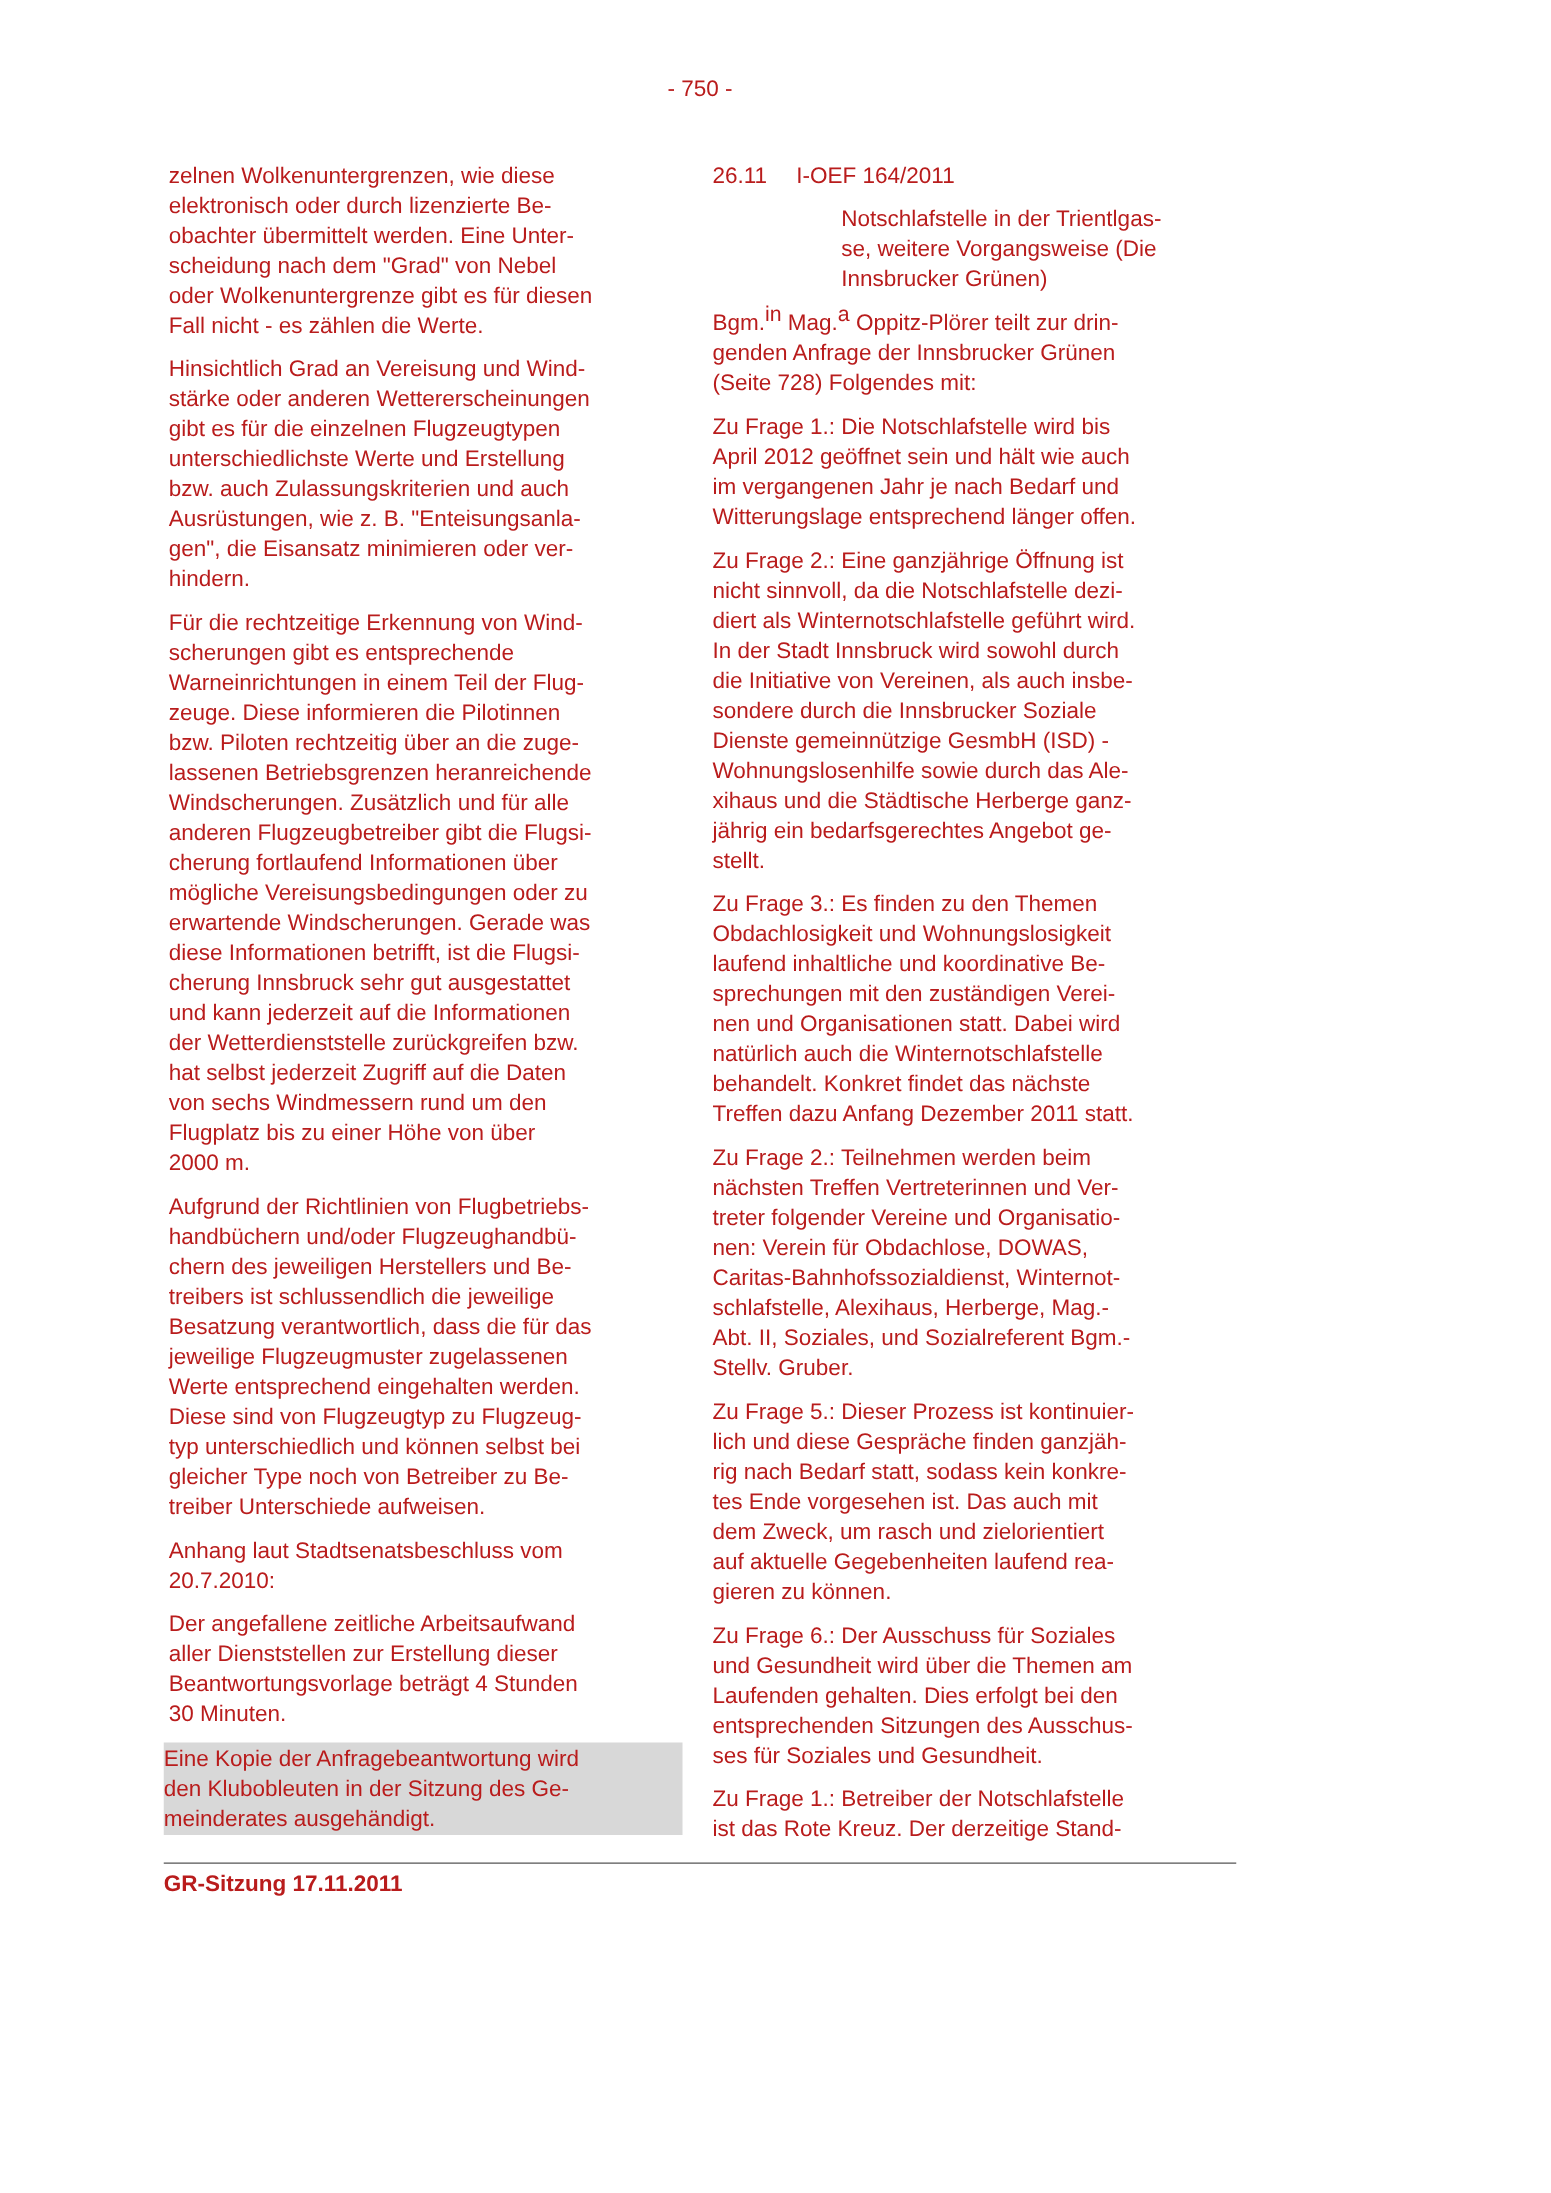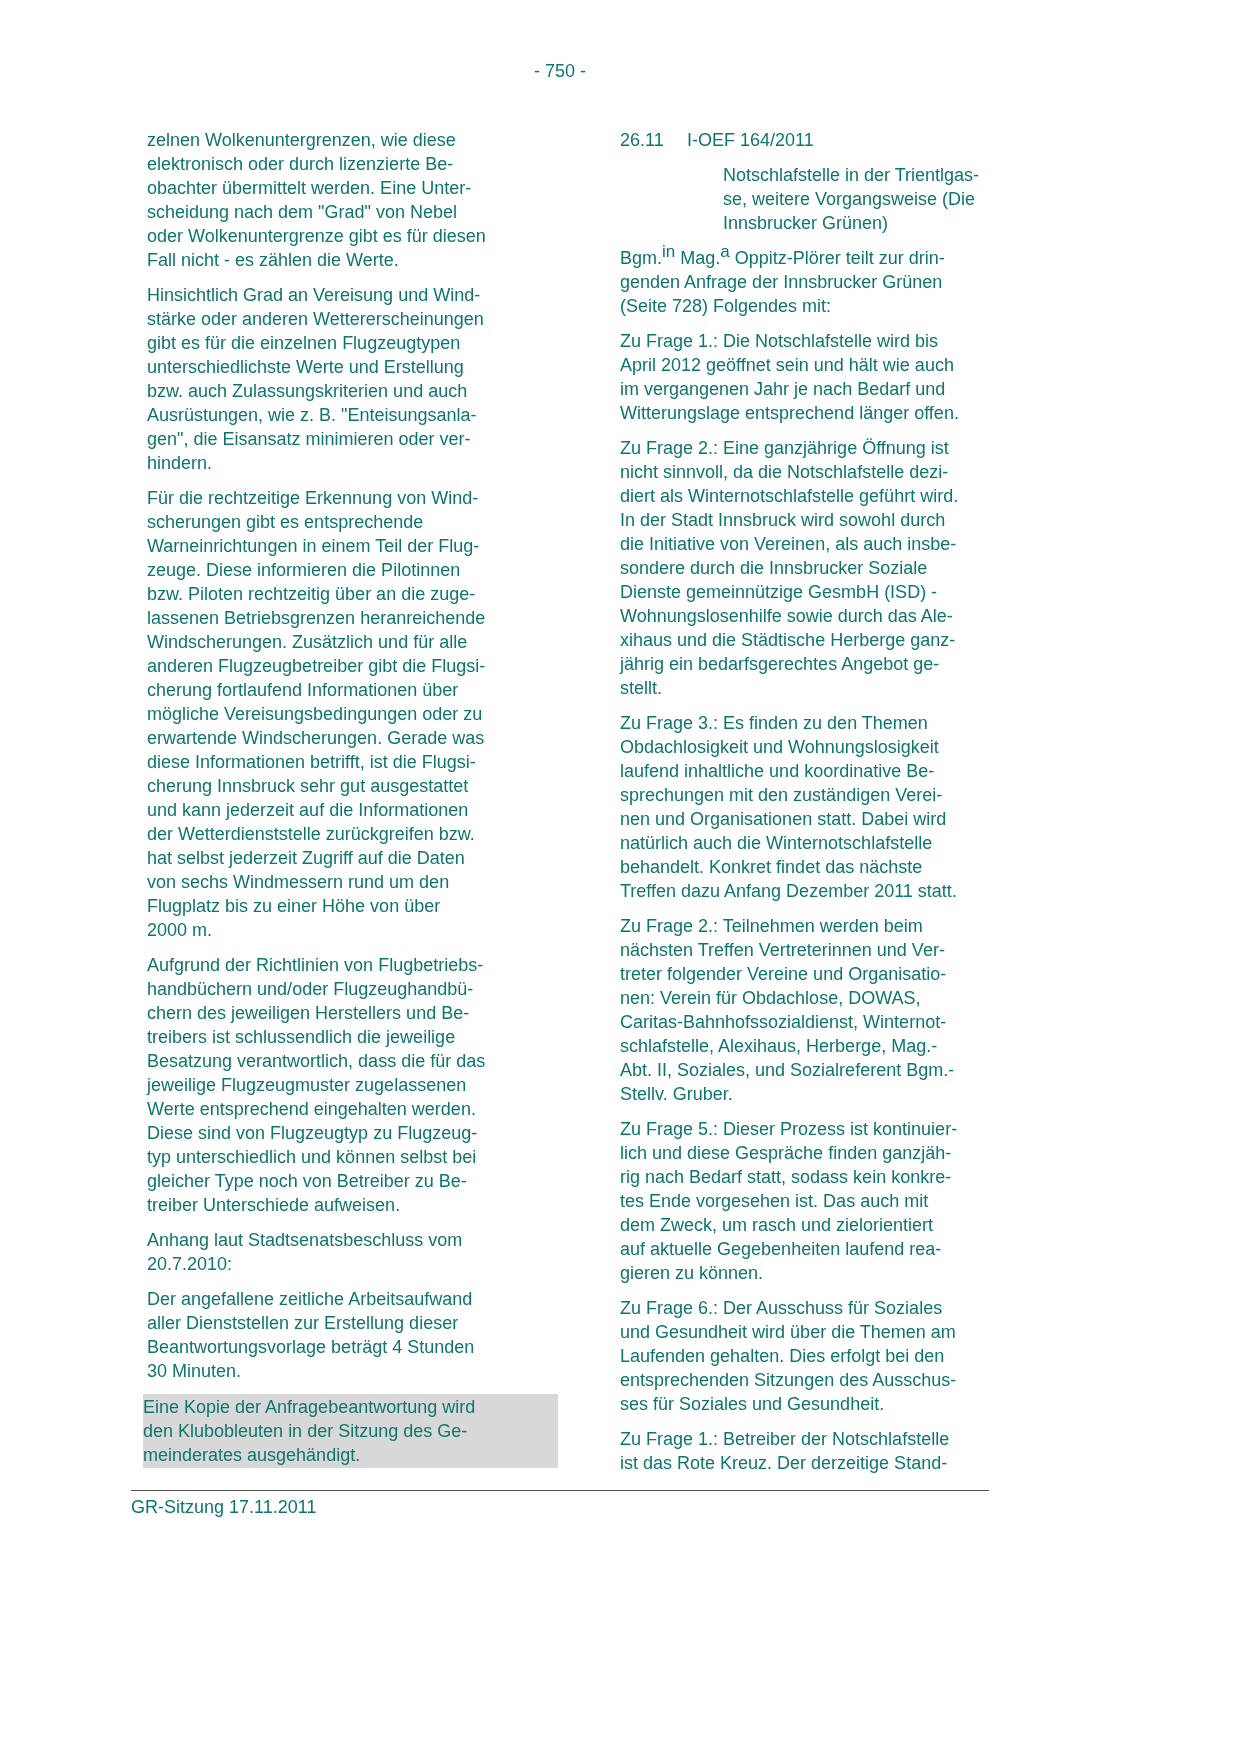--- a/index.html
+++ b/index.html
@@ -5,40 +5,40 @@
   html, body {
     margin: 0;
     padding: 0;
     background: #ffffff;
   }
   .page {
     position: relative;
     width: 1128px;
     height: 1754px;
     background: #ffffff;
-    color: #0f766e;
+    color: #b91c1c;
     font-family: "Liberation Sans", sans-serif;
     overflow: hidden;
   }
   .page-number {
     position: absolute;
     top: 60px;
     left: 131px;
     width: 858px;
     text-align: center;
     font-size: 18px;
     line-height: 22px;
   }
   .content {
     position: absolute;
     top: 128px;
-    left: 147px;
+    left: 135px;
     width: 858px;
     display: flex;
-    gap: 68px;
+    gap: 30px;
   }
   .column {
     width: 405px;
     flex: 0 0 405px;
   }
   .para {
     margin: 0 0 11px 0;
     font-size: 18px;
     line-height: 24px;
     white-space: pre-line;
@@ -67,20 +67,21 @@
     font-size: 17px;
     line-height: 0;
     vertical-align: super;
   }
   .footer {
     position: absolute;
     top: 1490px;
     left: 131px;
     width: 858px;
     border-top: 1px solid #555555;
+    font-weight: bold;
   }
   .footer-text {
     padding-top: 5px;
     font-size: 18px;
     line-height: 22px;
   }
 </style>
 </head>
 <body>
 

